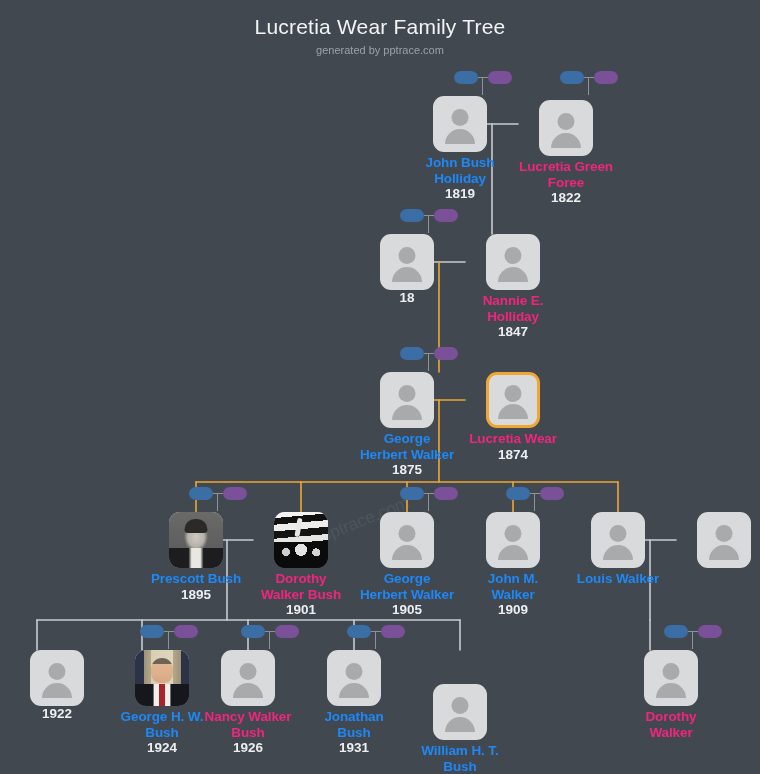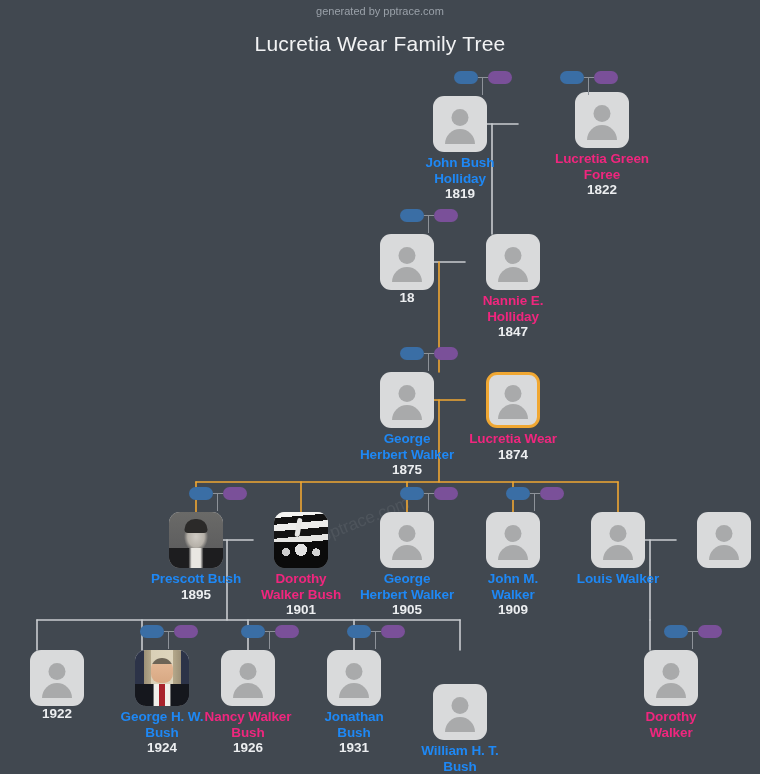--- a/index.html
+++ b/index.html
@@ -243,22 +243,22 @@
     width: 1px; height: 18px;
     background: #8d9299;
   }
 </style>
 </head>
 <body>
 
 <div id="canvas">
 
   <div id="header">
+    <div id="title">Lucretia Wear Family Tree</div>
     <div id="subtitle">generated by pptrace.com</div>
-    <div id="title">Lucretia Wear Family Tree</div>
   </div>
 
   <div id="watermark">pptrace.com</div>
 
   <svg id="links" viewBox="0 0 760 774" width="760" height="774">
       <path d="M 466 124 L 518 124" fill="none" stroke="#c9ccd0" stroke-width="1.6" stroke-linecap="round" stroke-linejoin="round"></path>
       <path d="M 492 124 L 492 234" fill="none" stroke="#c9ccd0" stroke-width="1.6" stroke-linecap="round" stroke-linejoin="round"></path>
       <path d="M 413 262 L 465 262" fill="none" stroke="#c9ccd0" stroke-width="1.6" stroke-linecap="round" stroke-linejoin="round"></path>
       <path d="M 439 262 L 439 372" fill="none" stroke="#f0a732" stroke-width="1.6" stroke-linecap="round" stroke-linejoin="round"></path>
       <path d="M 413 400 L 465 400" fill="none" stroke="#f0a732" stroke-width="1.6" stroke-linecap="round" stroke-linejoin="round"></path>
@@ -284,21 +284,21 @@
 
   <div id="nodes">
       <div class="person" style="left: 412px; top: 96px;">
         <div class="avatar">
           <div class="sil-head"></div>
           <div class="sil-body"></div>
         </div>
         <div class="pname male">John Bush Holliday</div>
         <div class="pyear">1819</div>
       </div>
-      <div class="person" style="left: 518px; top: 92px; margin-left: 36px;">
+      <div class="person" style="left: 518px; top: 100px;">
         <div class="avatar">
           <div class="sil-head"></div>
           <div class="sil-body"></div>
         </div>
         <div class="pname female">Lucretia Green Foree</div>
         <div class="pyear">1822</div>
       </div>
       <div class="person" style="left: 359px; top: 234px;">
         <div class="avatar">
           <div class="sil-head"></div>

